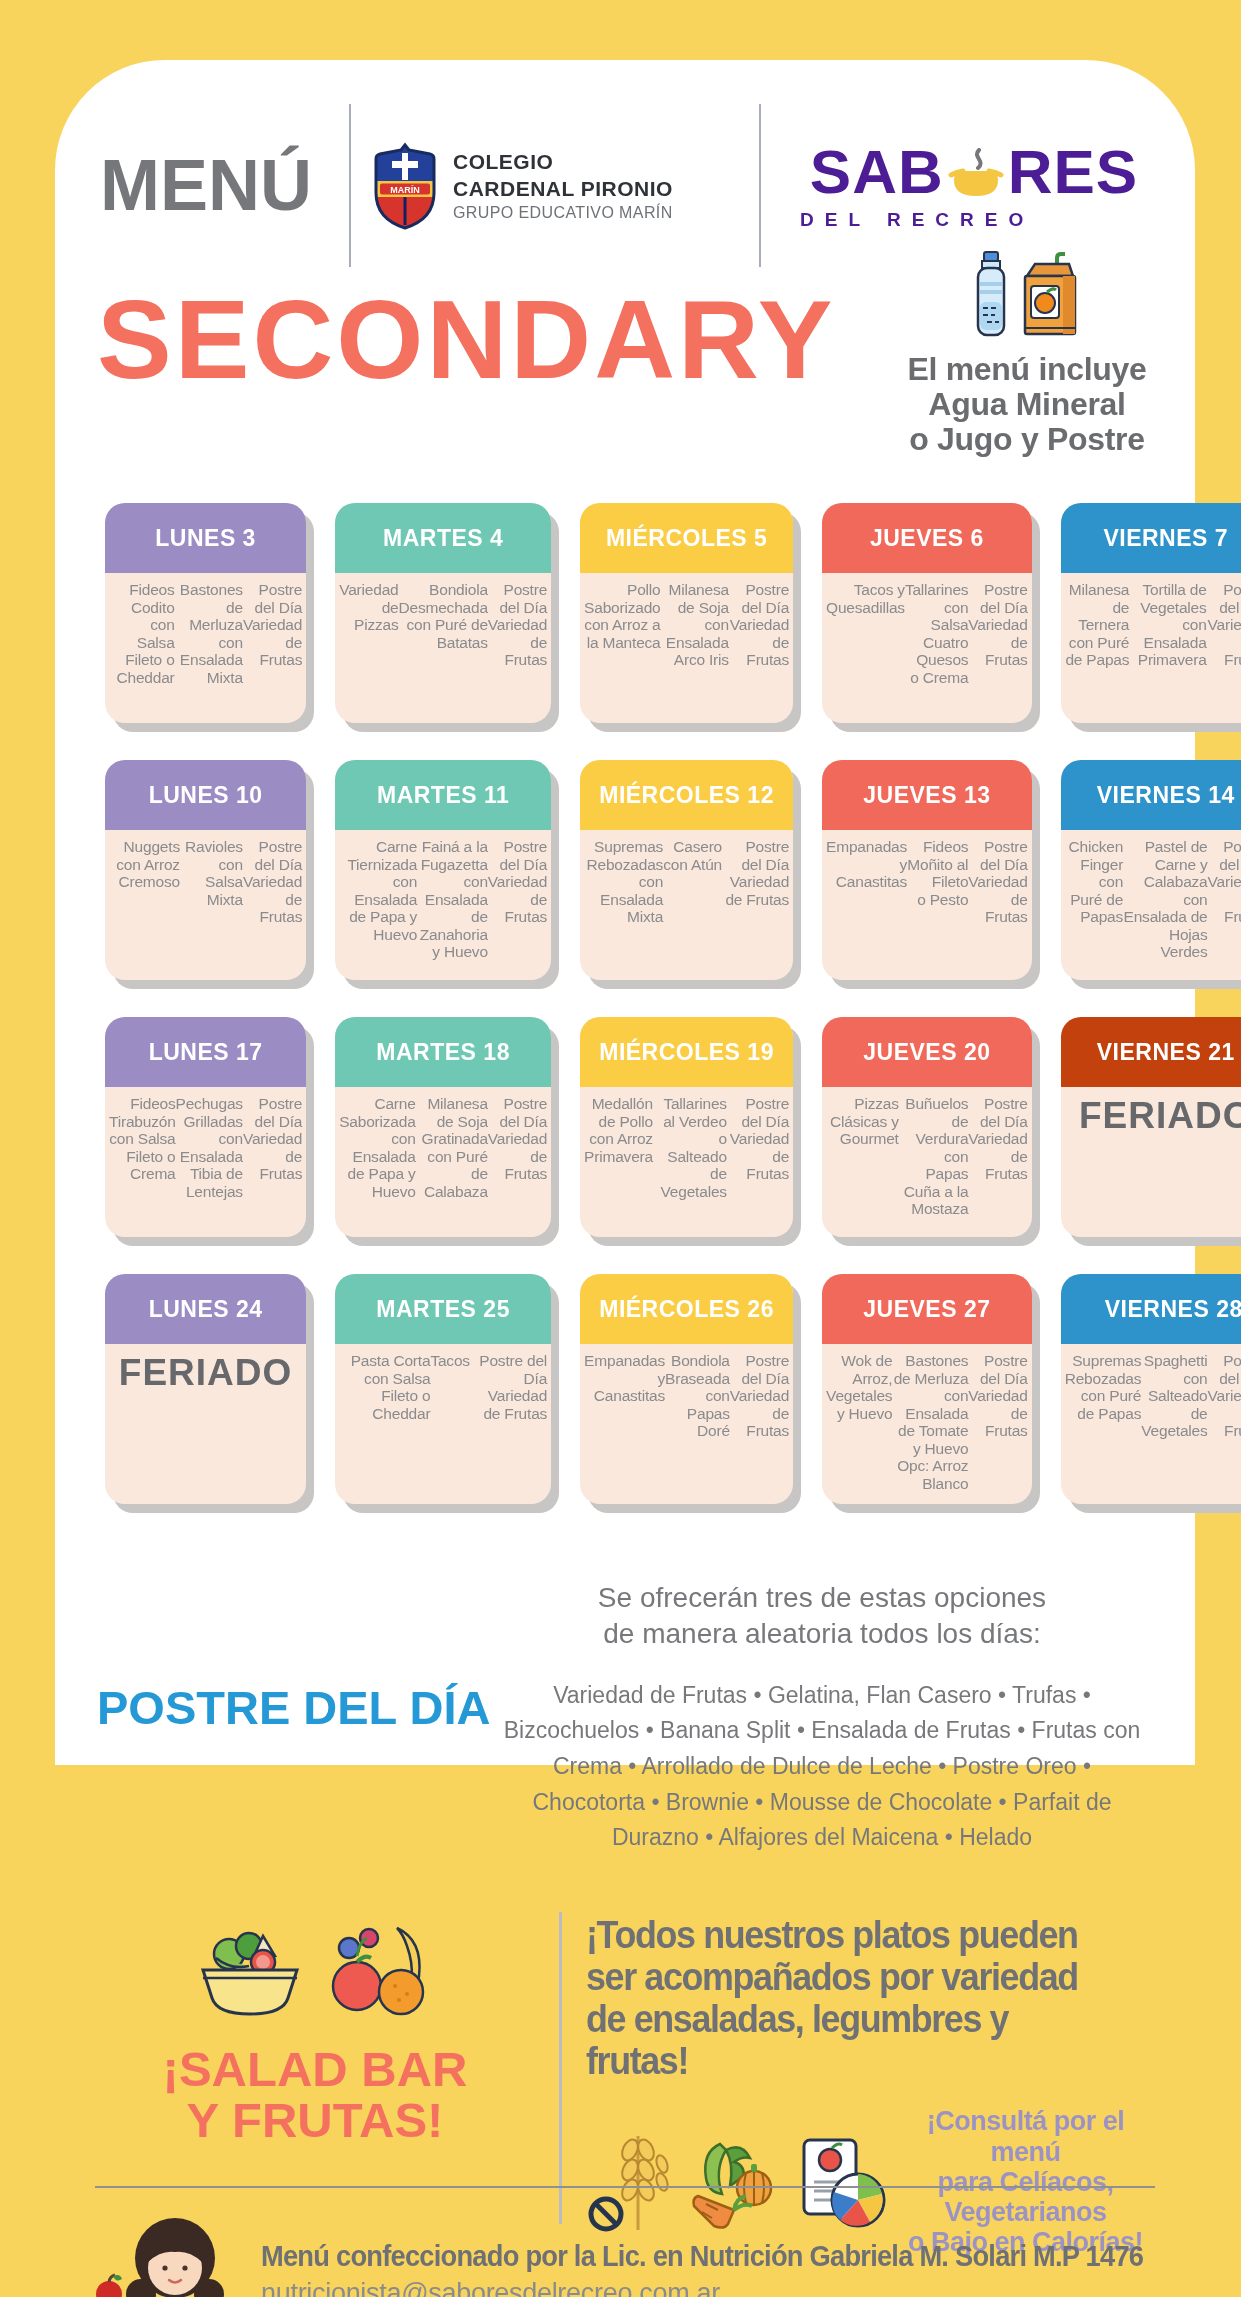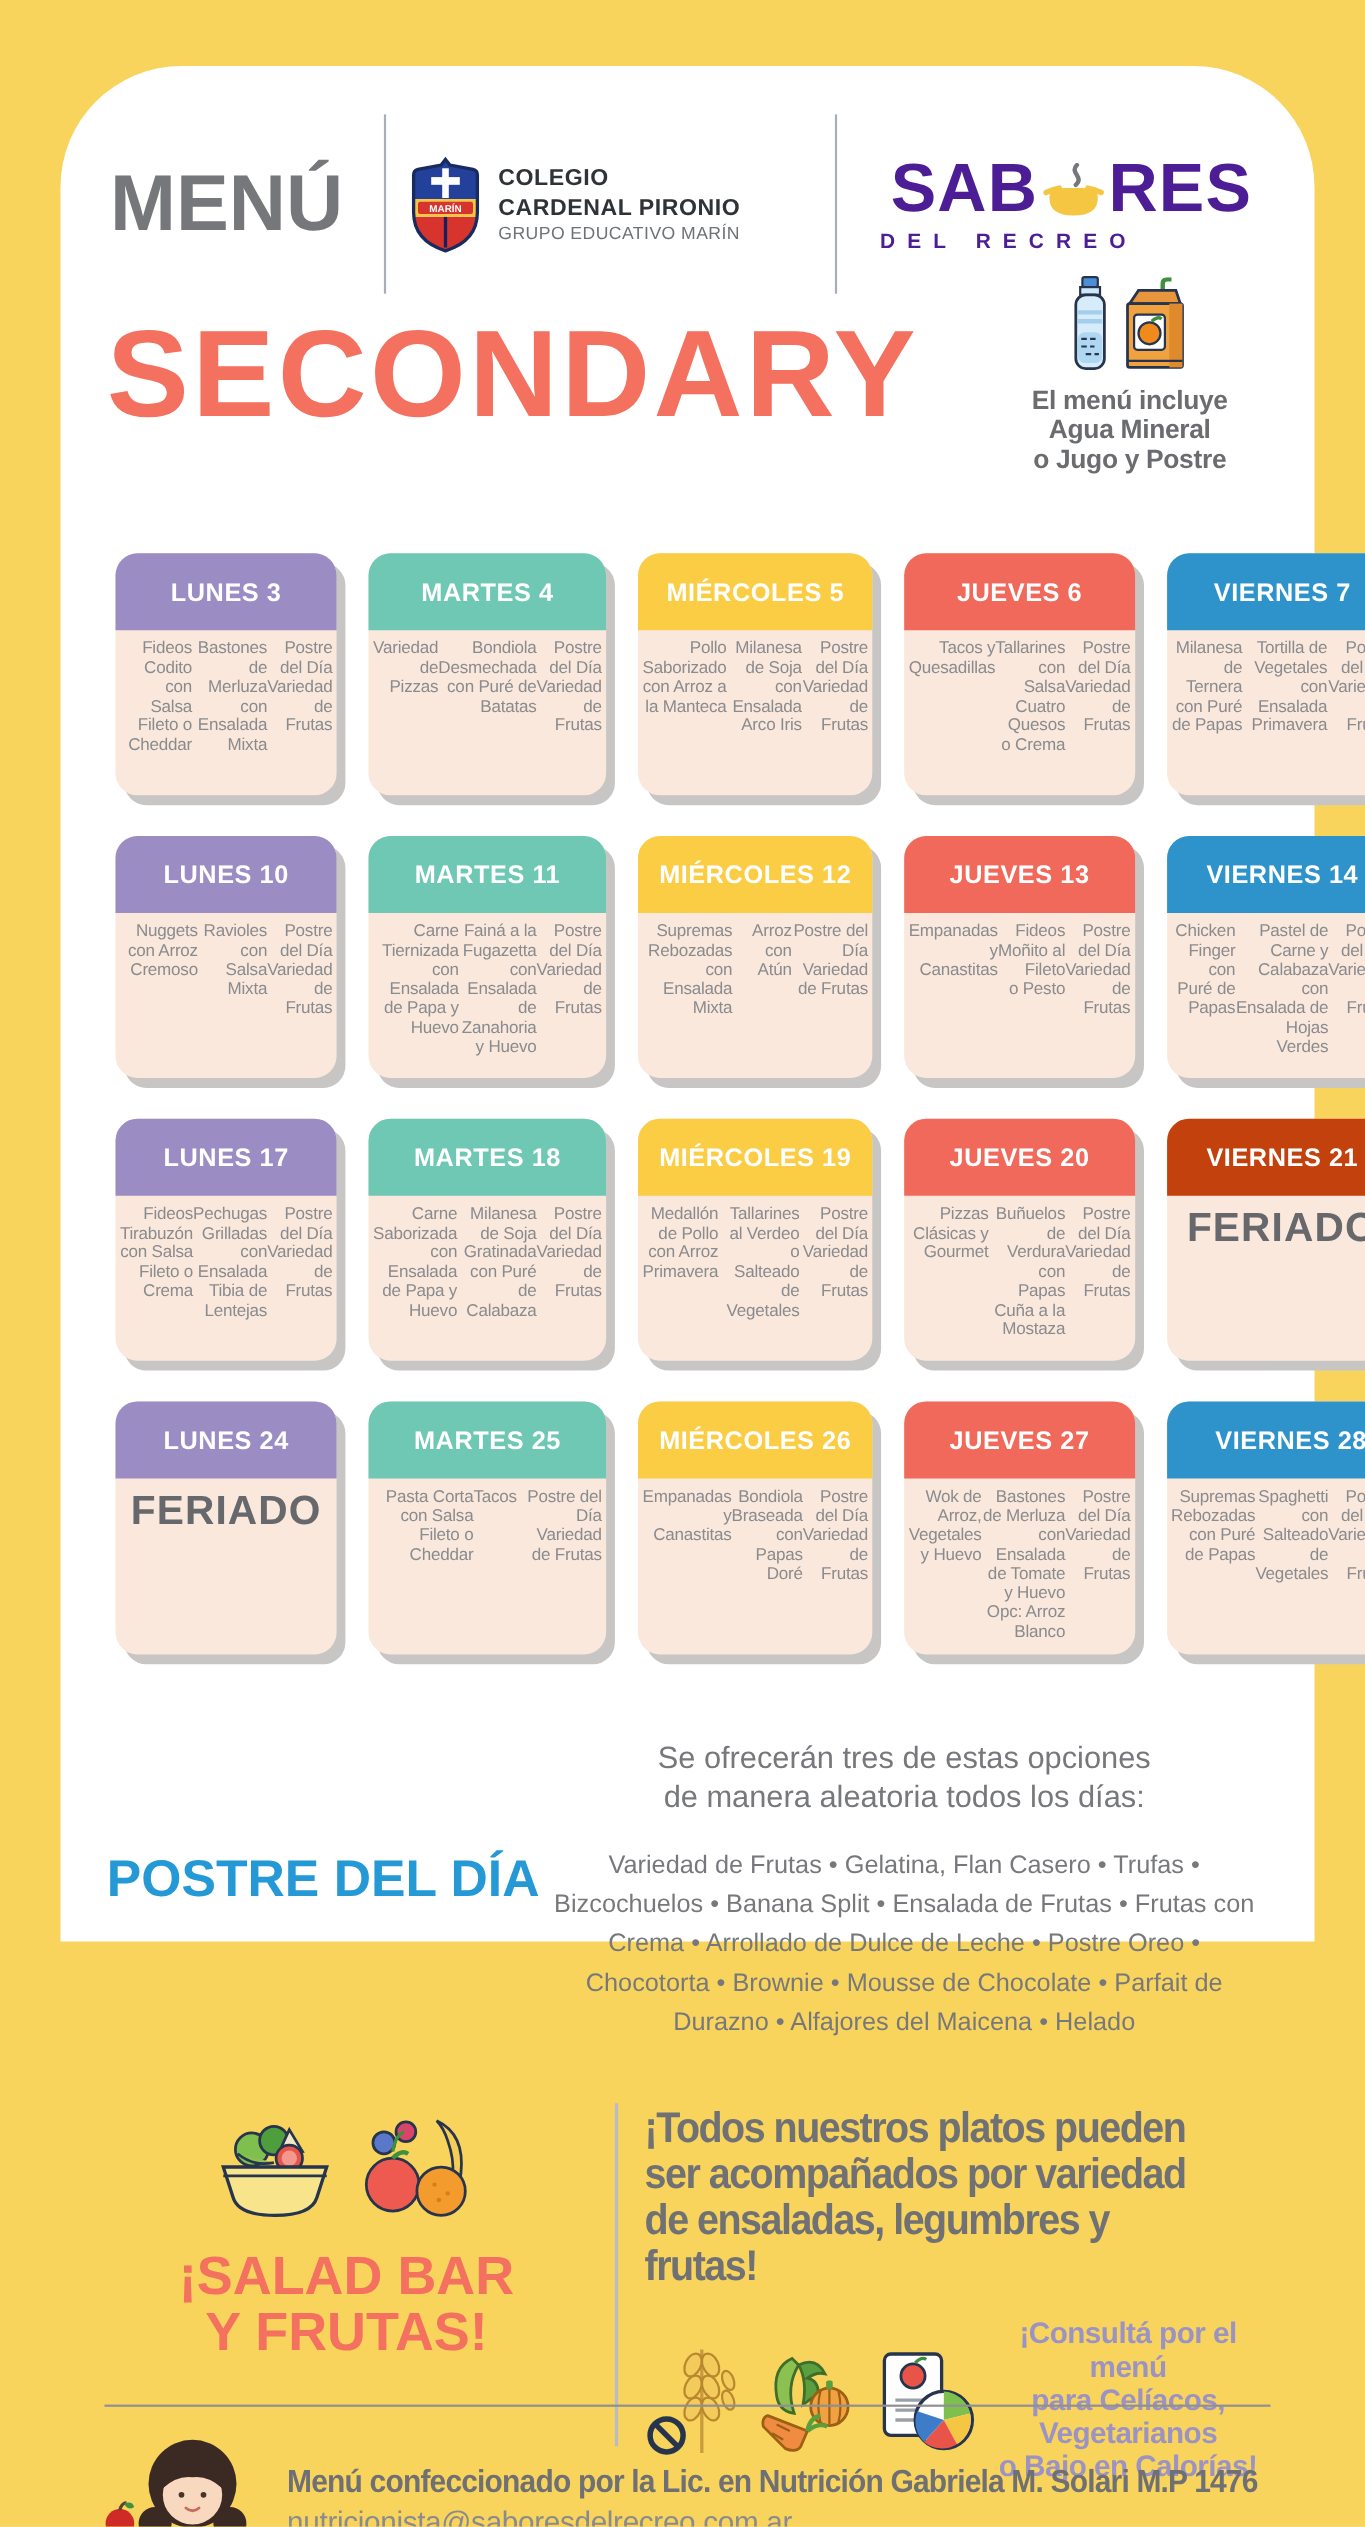--- a/index.html
+++ b/index.html
@@ -20,21 +20,21 @@
   .vline2 { margin-left:auto; }
   .brand { width:370px; text-align:left; color:#4c1d95; margin:0 14px; }
   .brand-row { display:flex; justify-content:center; align-items:center; font-size:62px; font-weight:900; letter-spacing:1px; line-height:1; }
   .brand-pot { margin:0 3px; transform:translateY(4px); }
   .brand-sub { font-size:19px; font-weight:600; letter-spacing:11px; text-indent:11px; margin-top:6px; }
 
   .secondary { position:absolute; top:224px; left:42px; font-size:112px; font-weight:900; color:#F4705F; letter-spacing:3px; line-height:1; }
 
   .includes { position:absolute; top:186px; right:46px; width:244px; text-align:center; }
   .includes-icons { display:flex; justify-content:center; align-items:flex-end; gap:10px; height:92px; }
-  .includes-note { margin-top:14px; font-size:24px; font-weight:800; color:#6B6C6F; line-height:1.1; white-space:pre-line; letter-spacing:-0.3px; }
+  .includes-note { margin-top:14px; font-size:32px; font-weight:800; color:#6B6C6F; line-height:1.1; white-space:pre-line; letter-spacing:-0.3px; }
 
   
   .menu-grid { position:absolute; top:443px; left:50px; width:1072px; display:grid; grid-template-columns:repeat(5,1fr); column-gap:29px; row-gap:37px; }
   .day-card { border-radius:20px; background:#FAE8DC; box-shadow:8px 9px 0 #C7C6C4; display:flex; flex-direction:column; min-height:220px; }
   .day-head { height:70px; flex:0 0 auto; border-radius:20px 20px 0 0; display:flex; align-items:center; justify-content:center; color:#fff; font-weight:800; font-size:23px; letter-spacing:0.5px; }
   .day-body { flex:1; display:flex; justify-content:space-evenly; padding:8px 4px 12px; text-align:right; }
   .day-body p { font-size:15.5px; line-height:1.13; color:#8A8B8E; white-space:pre-line; letter-spacing:-0.2px; }
   .day-body.feriado p { font-size:37px; font-weight:900; color:#67686B; letter-spacing:1px; }
 
   
@@ -218,21 +218,21 @@
 y Huevo</p>
             <p>Postre del Día
 Variedad de Frutas</p>
           </div>
         </div>
         <div class="day-card">
           <div class="day-head" style="background: rgb(251, 205, 68);">MIÉRCOLES 12</div>
           <div class="day-body">
             <p>Supremas Rebozadas
 con Ensalada Mixta</p>
-            <p>Arroz con Atún</p>
+            <p>Casero con Atún</p>
             <p>Postre del Día
 Variedad de Frutas</p>
           </div>
         </div>
         <div class="day-card">
           <div class="day-head" style="background: rgb(241, 105, 91);">JUEVES 13</div>
           <div class="day-body">
             <p>Empanadas y Canastitas</p>
             <p>Fideos Moñito al Fileto
 o Pesto</p>

